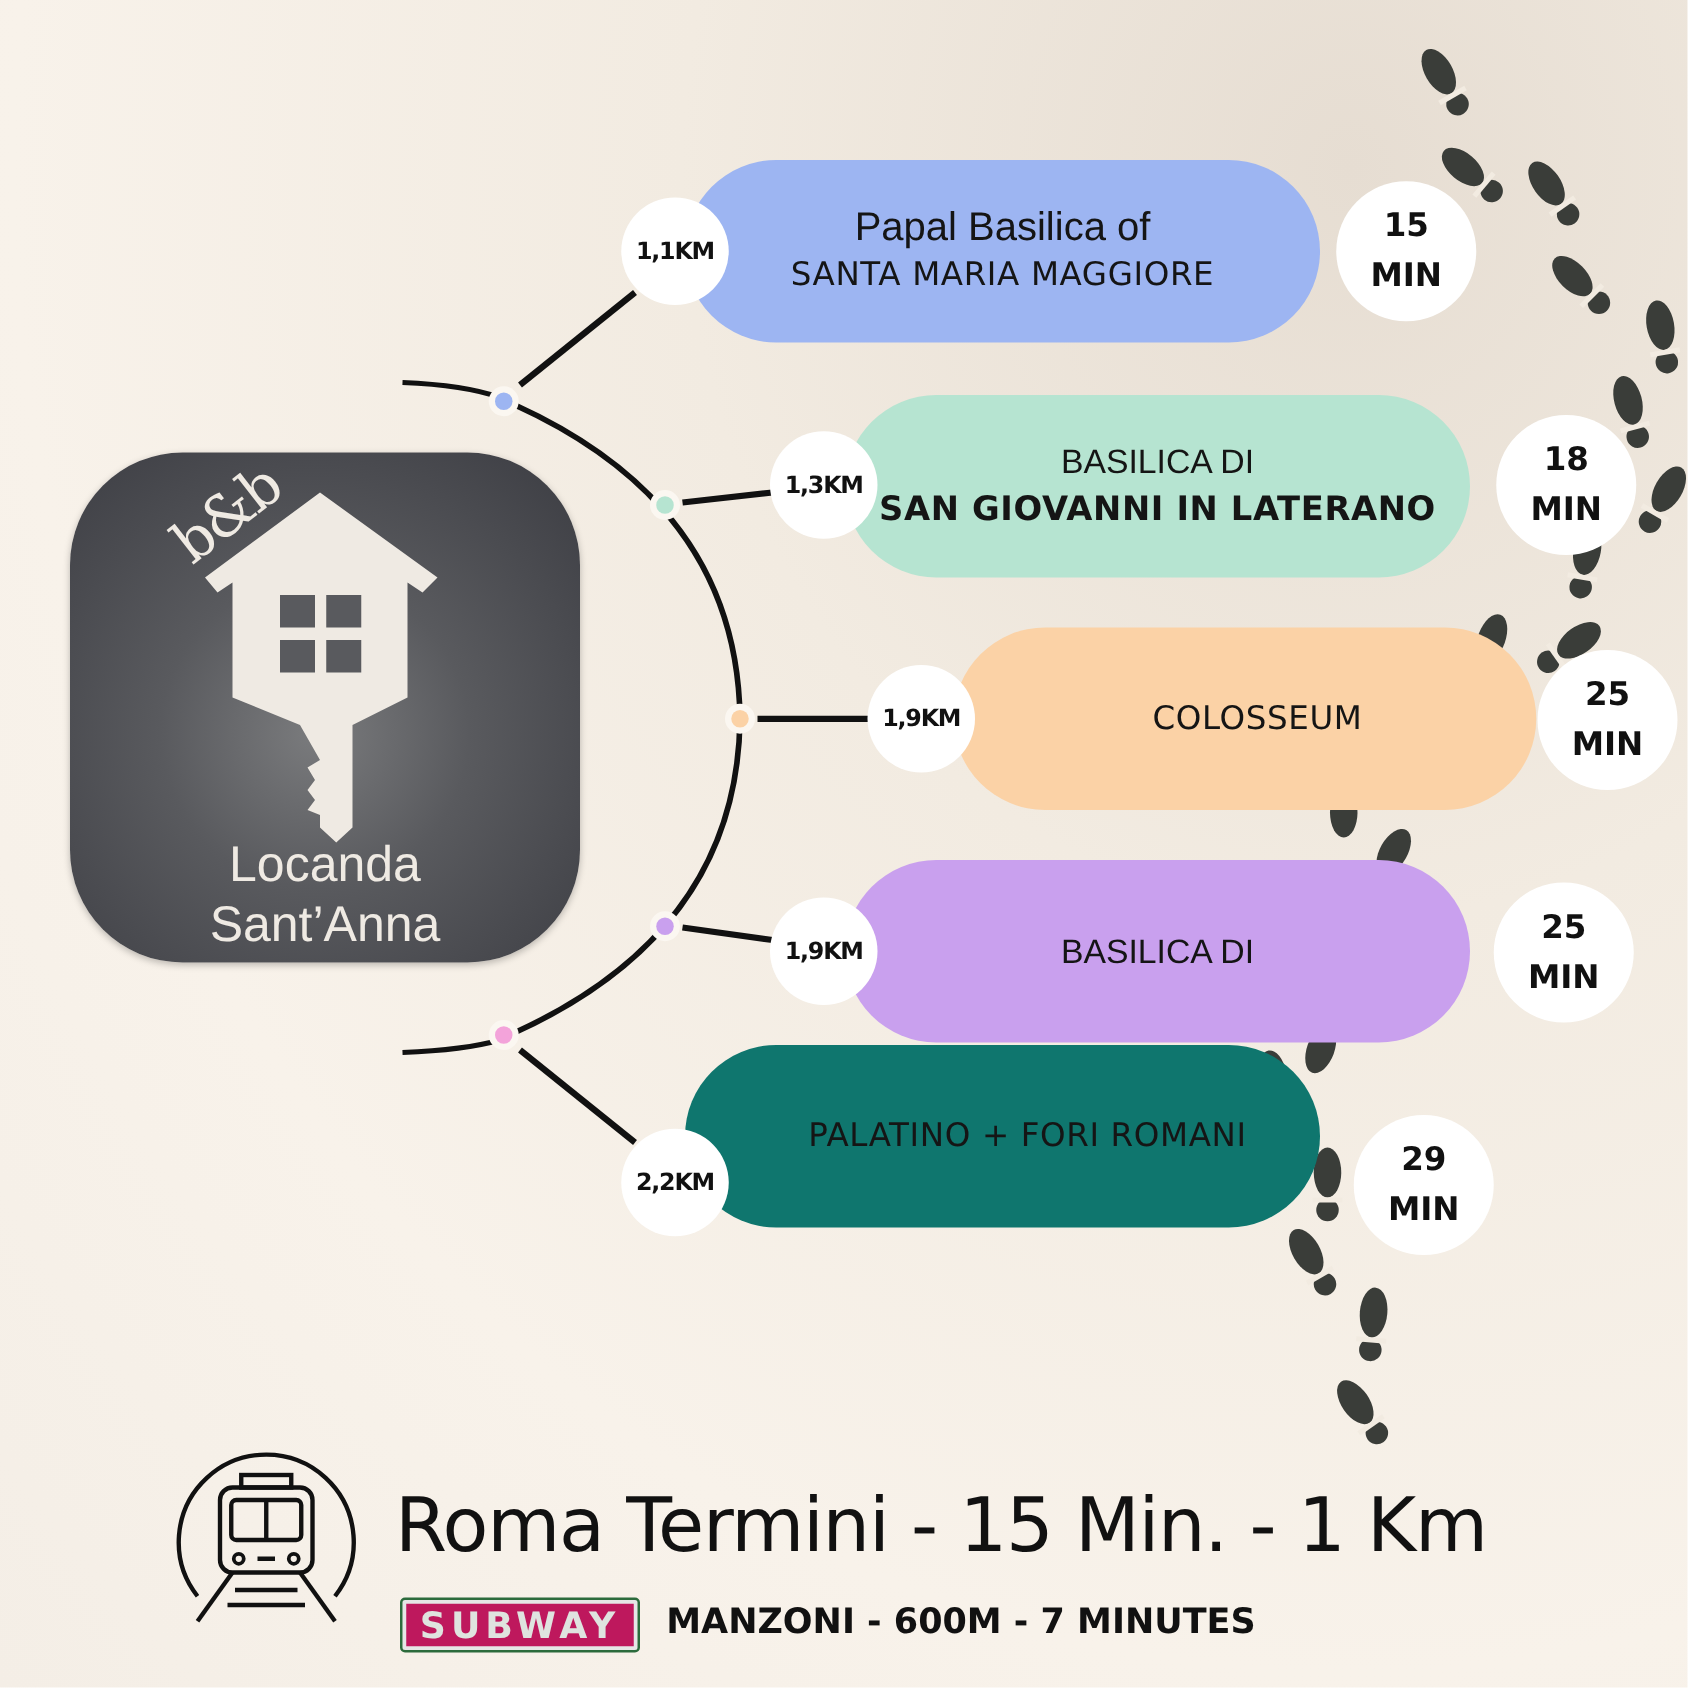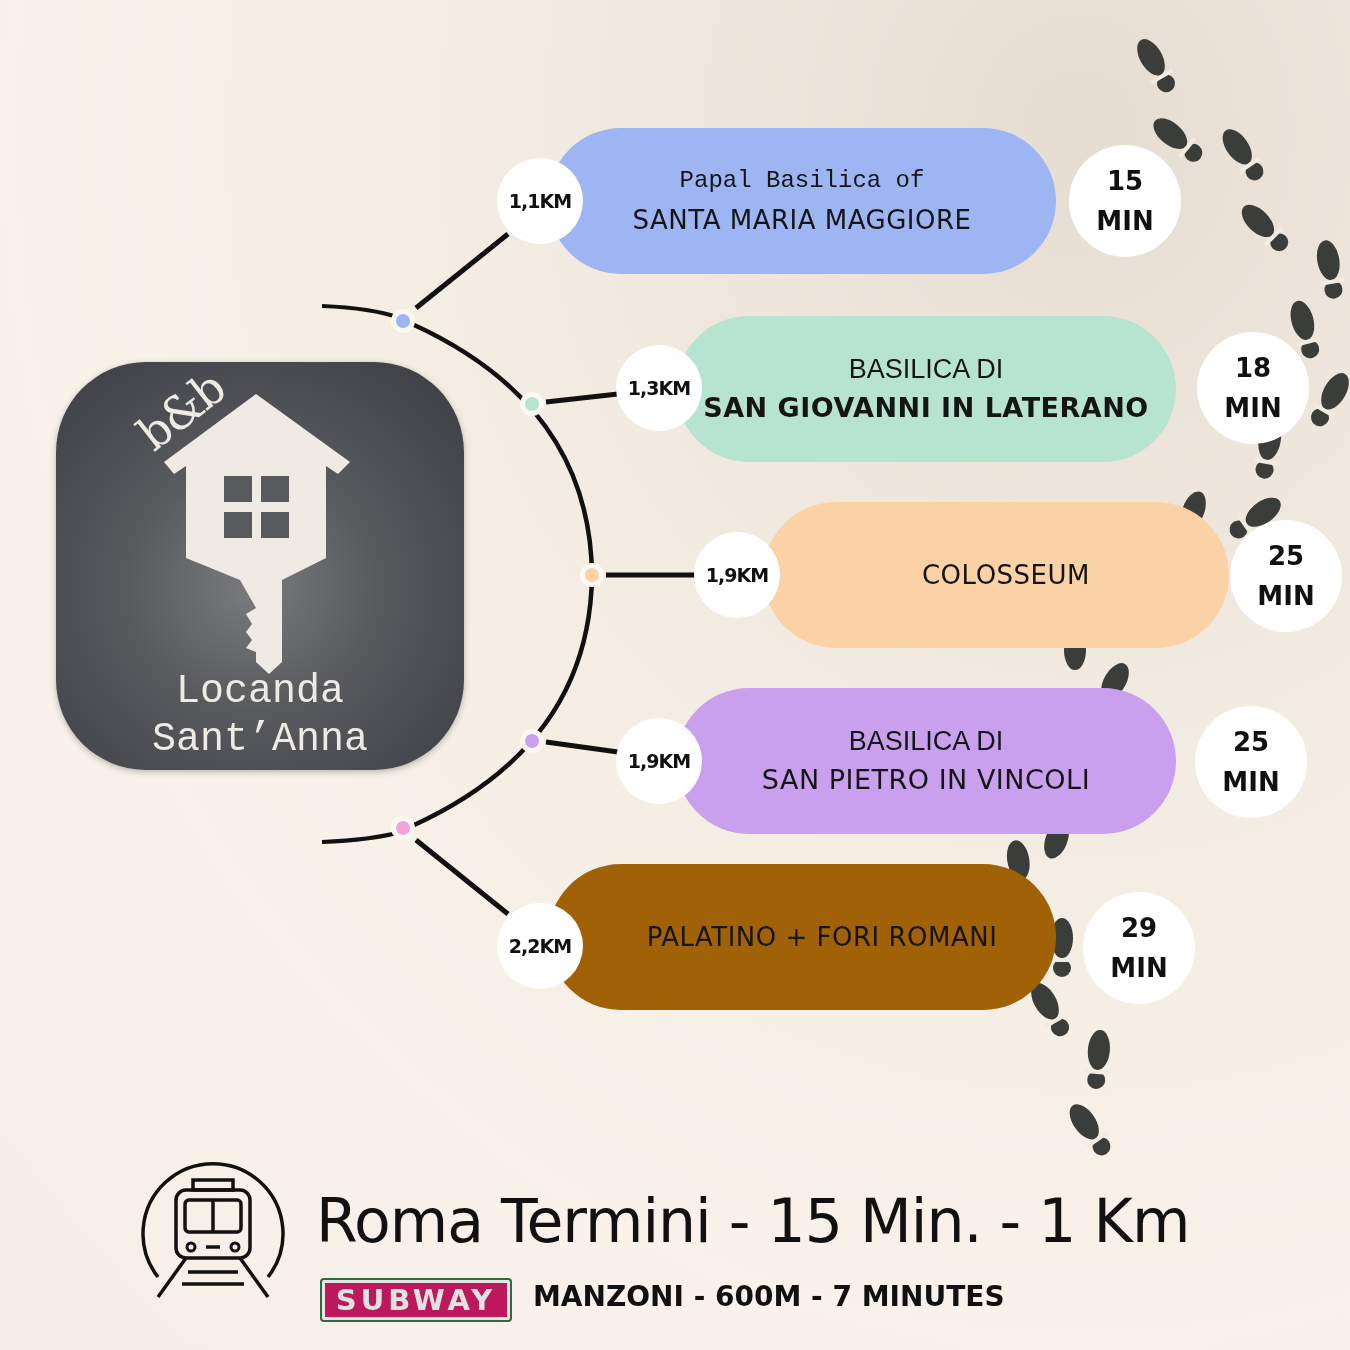--- a/index.html
+++ b/index.html
@@ -14,30 +14,30 @@
     left:56px; top:362px; width:408px; height:408px; border-radius:90px;
     background: radial-gradient(circle at 48% 55%, #7a7b7d 0%, #595a5e 40%, #3b3c42 100%);
     box-shadow: 0 2px 6px rgba(0,0,0,0.25);
   }
   .logo .bb {
     position:absolute; left:78px; top:22px; font-family:"DejaVu Serif", serif;
     font-size:46px; color:#efeae3; transform:rotate(-38deg); letter-spacing:-2px;
   }
   .logo .name {
     position:absolute; left:0; width:408px; text-align:center;
-    font-family:Liberation Mono, monospace; font-size:40px; color:#efeae3; line-height:48px;
+    font-family:Liberation Sans, sans-serif; font-size:40px; color:#efeae3; line-height:48px;
   }
   .pill {
     position:absolute; height:146px; border-radius:73px;
     display:flex; flex-direction:column; align-items:center; justify-content:center;
     color:#151515; text-align:center;
   }
   .pill .sub { font-family:"Liberation Sans", sans-serif; font-size:27px; line-height:38px; letter-spacing:0px; }
   .pill .main { font-family:"DejaVu Sans", sans-serif; font-weight:normal; font-size:26px; line-height:40px; letter-spacing:0.5px; }
-  .pill .sub.light { font-family:Liberation Mono, monospace; font-size:24px; }
+  .pill .sub.light { font-family:Liberation Sans, sans-serif; font-size:32px; }
   .circle {
     position:absolute; border-radius:50%; background:#ffffff;
     display:flex; flex-direction:column; align-items:center; justify-content:center;
     color:#111; font-family:"DejaVu Sans", sans-serif; font-weight:bold;
   }
   .km { width:86px; height:86px; font-size:19px; letter-spacing:-1px; }
   .min { width:112px; height:112px; font-size:26px; line-height:40px; }
   .dot { position:absolute; width:24px; height:24px; border-radius:50%; background:#fbf7f1; }
   .dot span { position:absolute; left:5px; top:5px; width:14px; height:14px; border-radius:50%; display:block; }
   .station-text { font-family:"DejaVu Sans", sans-serif; font-size:60px; color:#111; letter-spacing:-1px; }
@@ -149,31 +149,30 @@
 <div class="circle km" style="left:694px;top:532px;">
     <span>1,9KM</span>
   </div>
 <div class="circle min" style="left:1230px;top:520px;">
   <span>25</span>
     <span>MIN</span>
 </div>
 
 <div class="pill" style="left:676px;top:688px;width:500px;background:#c9a0ee;">
   <div class="sub">BASILICA DI</div>
-  <div class="main" style="font-size:27px;">SAN PIETRO IN VINCOLI</div>
 </div>
 <div class="circle km" style="left:616px;top:718px;">
     <span>1,9KM</span>
   </div>
 <div class="circle min" style="left:1195px;top:706px;">
   <span>25</span>
     <span>MIN</span>
 </div>
 
-<div class="pill" style="left:548px;top:864px;width:508px;background:#a16207;">
+<div class="pill" style="left:548px;top:836px;width:508px;background:#0f766e;">
   <div class="main" style="padding-left:40px;">PALATINO + FORI ROMANI</div>
 </div>
 <div class="circle km" style="left:497px;top:903px;">
     <span>2,2KM</span>
   </div>
 <div class="circle min" style="left:1083px;top:892px;">
   <span>29</span>
     <span>MIN</span>
 </div>
 

